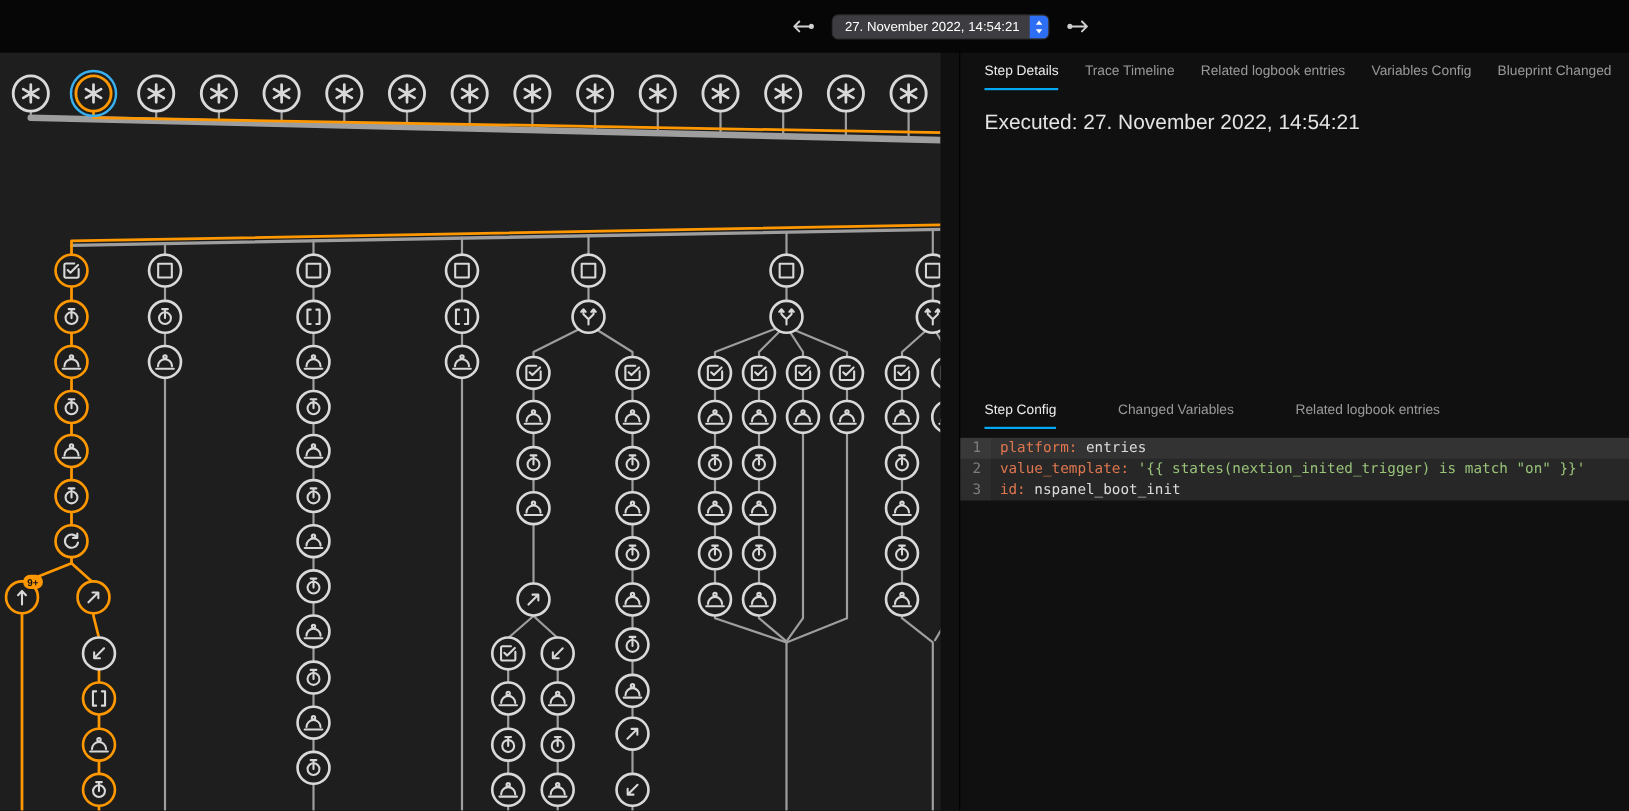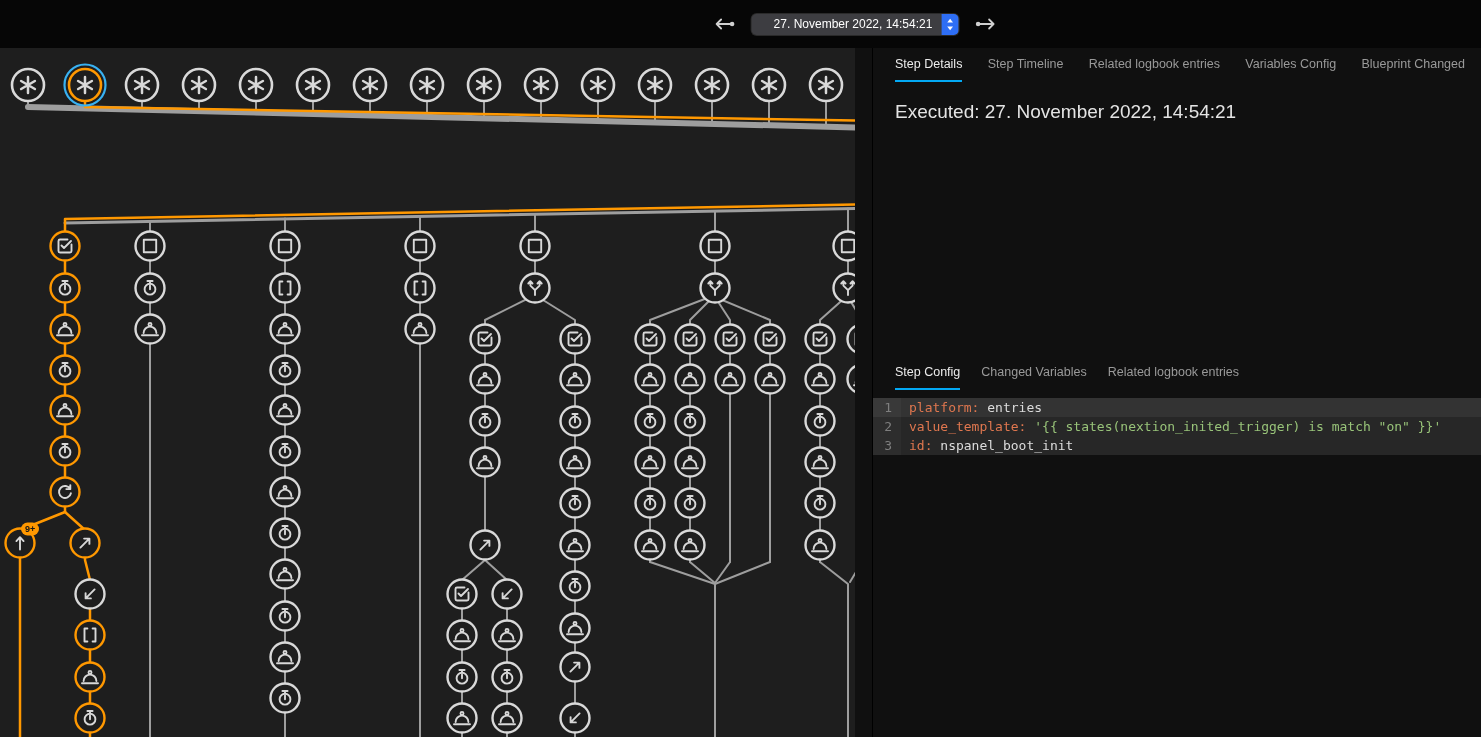--- a/index.html
+++ b/index.html
@@ -8,30 +8,30 @@
     background:#101010;font-family:"Liberation Sans",sans-serif;
     -webkit-font-smoothing:antialiased;
   }
   
   .topbar{position:absolute;top:0;left:0;width:100%;height:48px;background:#060606;}
   .run-nav{position:absolute;left:855px;top:50%;transform:translate(-50%,-50%);
     display:flex;align-items:center;gap:16px;}
   .nav-icon{width:24px;height:24px;color:#cfcfcf;cursor:pointer;}
   .run-select{display:flex;align-items:stretch;height:21px;border-radius:5px;overflow:hidden;
     background:#3d3d41;color:#ffffff;font-size:12px;cursor:pointer;box-shadow:0 0 0 1px #2a2a2a;}
-  .run-select .value{padding:3px 9px 0 22px;white-space:nowrap;}
+  .run-select .value{padding:3px 9px 0 11px;white-space:nowrap;}
   .run-select .stepper{width:17px;background:#2e6ef5;display:flex;align-items:center;justify-content:center;}
   
   .graph-pane{position:absolute;top:48px;left:0;width:855px;height:689px;background:#1e1e1e;overflow:hidden;}
   .graph-pane svg{display:block;}
   
   .details-pane{position:absolute;top:48px;left:855px;right:0;bottom:0;background:#101010;border-left:1px solid #000;margin-left:17px;}
   .tabs{display:flex;align-items:stretch;height:34px;color:#9a9a9a;font-size:12.5px;}
   .tabs.top{justify-content:space-between;padding:0 16px 0 22px;}
-  .tabs.bottom{gap:21px;padding:0 22px;}
+  .tabs.bottom{gap:56px;padding:0 22px;}
   .tab{display:flex;align-items:center;border-bottom:2px solid transparent;cursor:pointer;white-space:nowrap;}
   .tab.active{color:#ececec;border-bottom-color:#03a9f4;}
   .executed{padding:19px 22px;color:#e4e4e4;font-size:19px;}
   .bottom-section{position:absolute;top:308px;left:0;right:0;bottom:0;}
   .code{margin-top:8px;background:#272727;font-family:"DejaVu Sans Mono",monospace;
     font-size:13px;line-height:19px;color:#dcdcdc;}
   .code-line{display:flex;}
   .code-line.active{background:rgba(255,255,255,0.06);}
   .ln{flex:0 0 28px;width:28px;box-sizing:border-box;text-align:right;padding-right:9px;
     margin-right:8px;color:#7f7f7f;background:rgba(255,255,255,0.03);user-select:none;}
@@ -517,21 +517,21 @@
         <circle r="14.5" fill="#1e1e1e" stroke="#d9d9d9" stroke-width="2.4"></circle>
         <path d="M-8,6.2L8,6.2M-6.4,4A6.4,6.4 0 0 1 6.4,4M-1.5,-4.6A1.5,1.5 0 1 0 1.5,-4.6A1.5,1.5 0 1 0 -1.5,-4.6" fill="none" stroke="#d8d8d8" stroke-width="1.9" stroke-linecap="round" stroke-linejoin="round"></path>
       </g>
     </svg>
 </div>
 
 <div class="details-pane">
 
   <div class="tabs top">
     <div class="tab active">Step Details</div>
-    <div class="tab">Step Timeline</div>
+    <div class="tab">Trace Timeline</div>
     <div class="tab">Related logbook entries</div>
     <div class="tab">Variables Config</div>
     <div class="tab">Blueprint Changed</div>
   </div>
 
   <div class="executed">Executed: 27. November 2022, 14:54:21</div>
 
   <div class="bottom-section">
     <div class="tabs bottom">
       <div class="tab active">Step Config</div>

